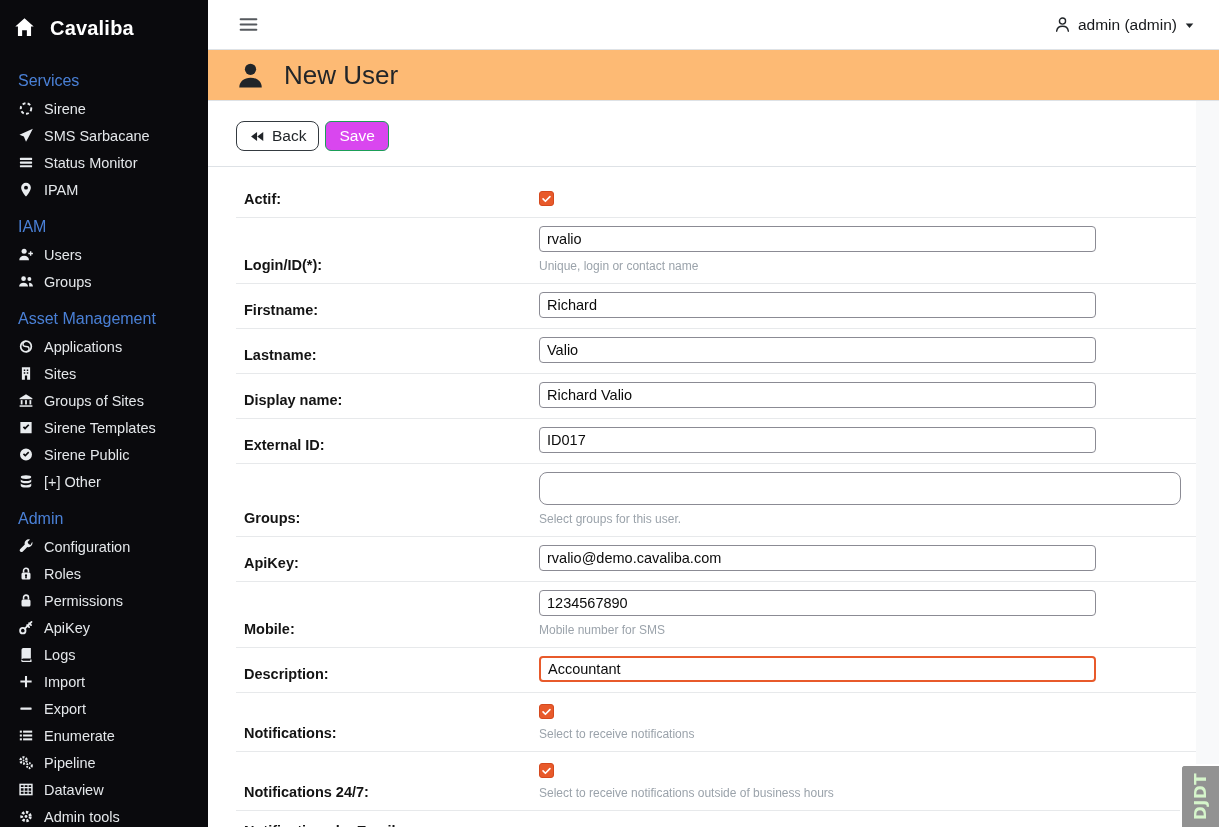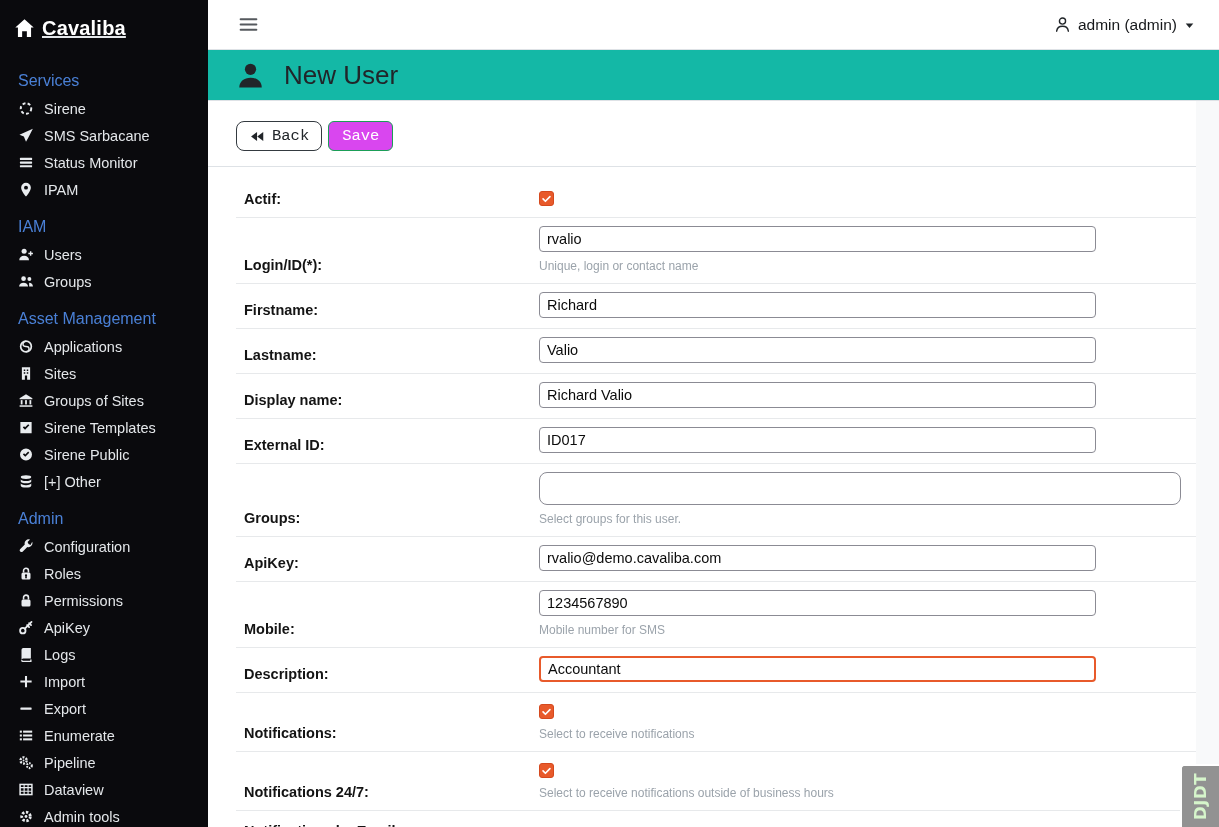--- a/index.html
+++ b/index.html
@@ -7,21 +7,21 @@
   body {
     width:1219px; height:827px; overflow:hidden; position:relative;
     font-family:"Liberation Sans", sans-serif;
     background:#f8f9fa; color:#212529; font-size:14px;
   }
   
   .sidebar {
     position:fixed; left:0; top:0; width:208px; height:827px;
     background:#0a0a0d; color:#e4e7ea; z-index:20; overflow:hidden;
   }
-  .brand { display:flex; align-items:center; gap:7px; padding:17px 14px 14px 14px; cursor:pointer;text-decoration:underline; }
+  .brand { display:flex; align-items:flex-start; gap:15px; padding:17px 14px 14px 14px; cursor:pointer; }
   .brand .ico-home { width:21px; height:21px; color:#ffffff; }
   .brand-name { font-size:20px; font-weight:bold; color:#ffffff; letter-spacing:.2px; }
   .nav { padding:12px 6px 0 18px; }
   .section-title { color:#4a80d6; font-size:16px; margin:15px 0 5px 0; }
   .section-title.first { margin-top:6px; }
   .sitem {
     display:flex; align-items:center; gap:10px; padding:5.5px 0;
     color:#e4e7ea; font-size:14.5px; cursor:pointer; text-decoration:none;
   }
   .sicon { width:16px; height:15px; display:inline-flex; align-items:center; justify-content:center; color:#e9ecef; flex:0 0 16px; }
@@ -30,28 +30,28 @@
   .main { margin-left:208px; height:827px; display:flex; flex-direction:column; }
   .topbar {
     height:50px; background:#fff; border-bottom:1px solid #dee2e6;
     display:flex; align-items:center; justify-content:space-between; padding:0 24px 0 30px; flex:0 0 auto;
   }
   .ico-burger { width:21px; height:21px; color:#55595e; cursor:pointer; }
   .user-menu { display:flex; align-items:center; gap:7px; cursor:pointer; font-size:15.5px; color:#16181b; }
   .ico-person-o { width:17px; height:17px; color:#212529; }
   .ico-caret { width:11px; height:11px; color:#212529; margin-top:2px; }
   .page-header {
-    background:#14b8a6; border-bottom:1px solid #dee2e6;
+    background:#fdba74; border-bottom:1px solid #dee2e6;
     display:flex; align-items:center; gap:19px; padding:9px 28px; height:51px; flex:0 0 auto;
   }
   .ico-person-big { width:29px; height:29px; color:#212529; }
   .page-title { font-size:26px; font-weight:500; color:#212529; }
   .content { background:#ffffff; margin-right:23px; flex:1 1 auto; }
   
-  .btn-toolbar { padding:20px 28px 15px 28px; border-bottom:1px solid #dee2e6; display:flex; gap:6px;font-family:Liberation Mono, monospace; }
+  .btn-toolbar { padding:20px 28px 15px 28px; border-bottom:1px solid #dee2e6; display:flex; gap:6px; }
   .btn { display:inline-flex; align-items:center; height:30px; font-size:15.5px; cursor:pointer; font-family:inherit; }
   .btn-back {
     background:#fff; border:1px solid #343a40; border-radius:8px; color:#212529;
     padding:0 12px; gap:8px;
   }
   .ico-rewind { width:15px; height:15px; color:#212529; }
   .btn-save {
     background:#d946ef; border:1px solid #1b9e57; border-radius:6px; color:#fff; padding:0 13px;
   }
   

